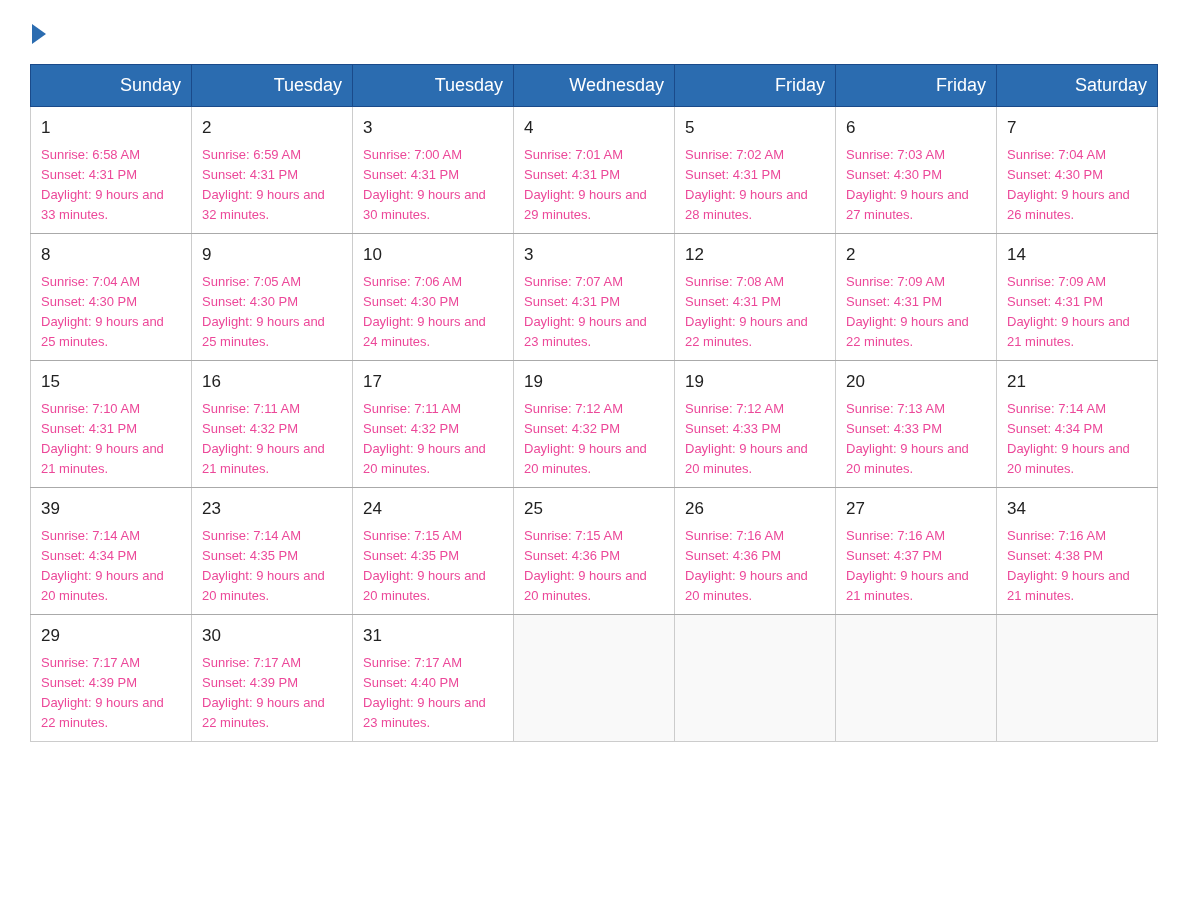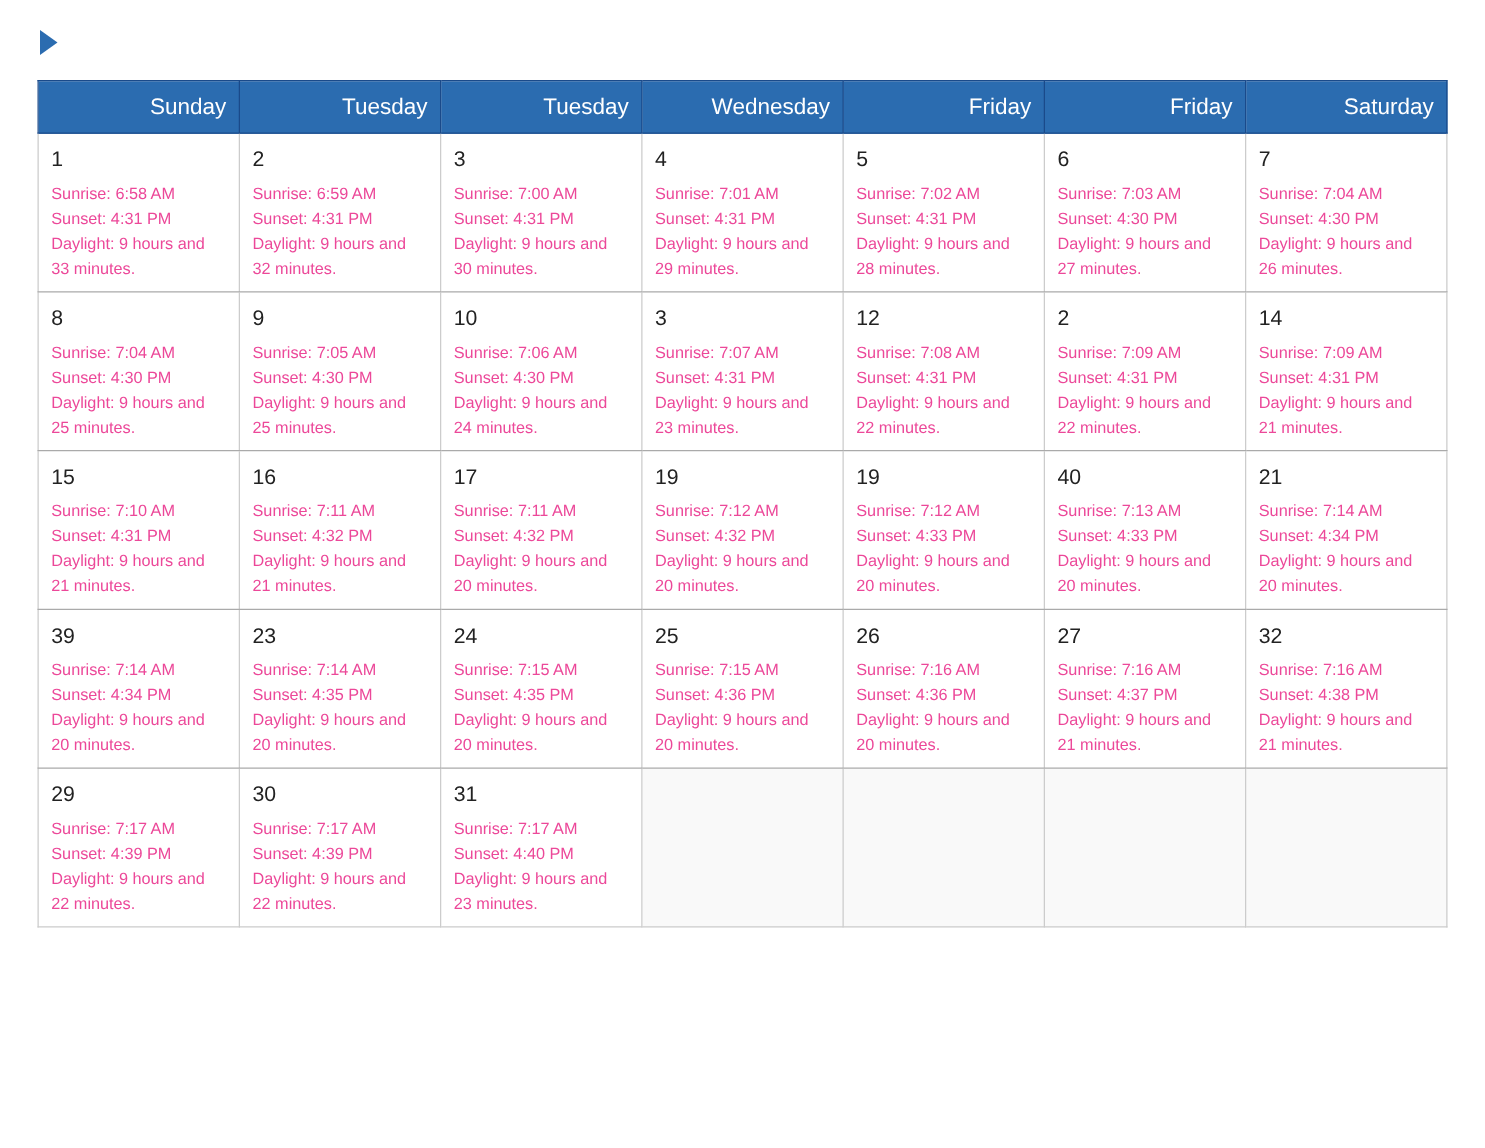--- a/index.html
+++ b/index.html
@@ -207,21 +207,21 @@
         </td>
         <td>
           <span class="day-number">19</span>
           <div class="day-info">Sunrise: 7:12 AM<br>Sunset: 4:32 PM<br>Daylight: 9 hours and 20 minutes.</div>
         </td>
         <td>
           <span class="day-number">19</span>
           <div class="day-info">Sunrise: 7:12 AM<br>Sunset: 4:33 PM<br>Daylight: 9 hours and 20 minutes.</div>
         </td>
         <td>
-          <span class="day-number">40</span>
+          <span class="day-number">20</span>
           <div class="day-info">Sunrise: 7:13 AM<br>Sunset: 4:33 PM<br>Daylight: 9 hours and 20 minutes.</div>
         </td>
         <td>
           <span class="day-number">21</span>
           <div class="day-info">Sunrise: 7:14 AM<br>Sunset: 4:34 PM<br>Daylight: 9 hours and 20 minutes.</div>
         </td>
       </tr>
       <tr>
         <td>
           <span class="day-number">39</span>
@@ -241,21 +241,21 @@
         </td>
         <td>
           <span class="day-number">26</span>
           <div class="day-info">Sunrise: 7:16 AM<br>Sunset: 4:36 PM<br>Daylight: 9 hours and 20 minutes.</div>
         </td>
         <td>
           <span class="day-number">27</span>
           <div class="day-info">Sunrise: 7:16 AM<br>Sunset: 4:37 PM<br>Daylight: 9 hours and 21 minutes.</div>
         </td>
         <td>
-          <span class="day-number">32</span>
+          <span class="day-number">34</span>
           <div class="day-info">Sunrise: 7:16 AM<br>Sunset: 4:38 PM<br>Daylight: 9 hours and 21 minutes.</div>
         </td>
       </tr>
       <tr>
         <td>
           <span class="day-number">29</span>
           <div class="day-info">Sunrise: 7:17 AM<br>Sunset: 4:39 PM<br>Daylight: 9 hours and 22 minutes.</div>
         </td>
         <td>
           <span class="day-number">30</span>

